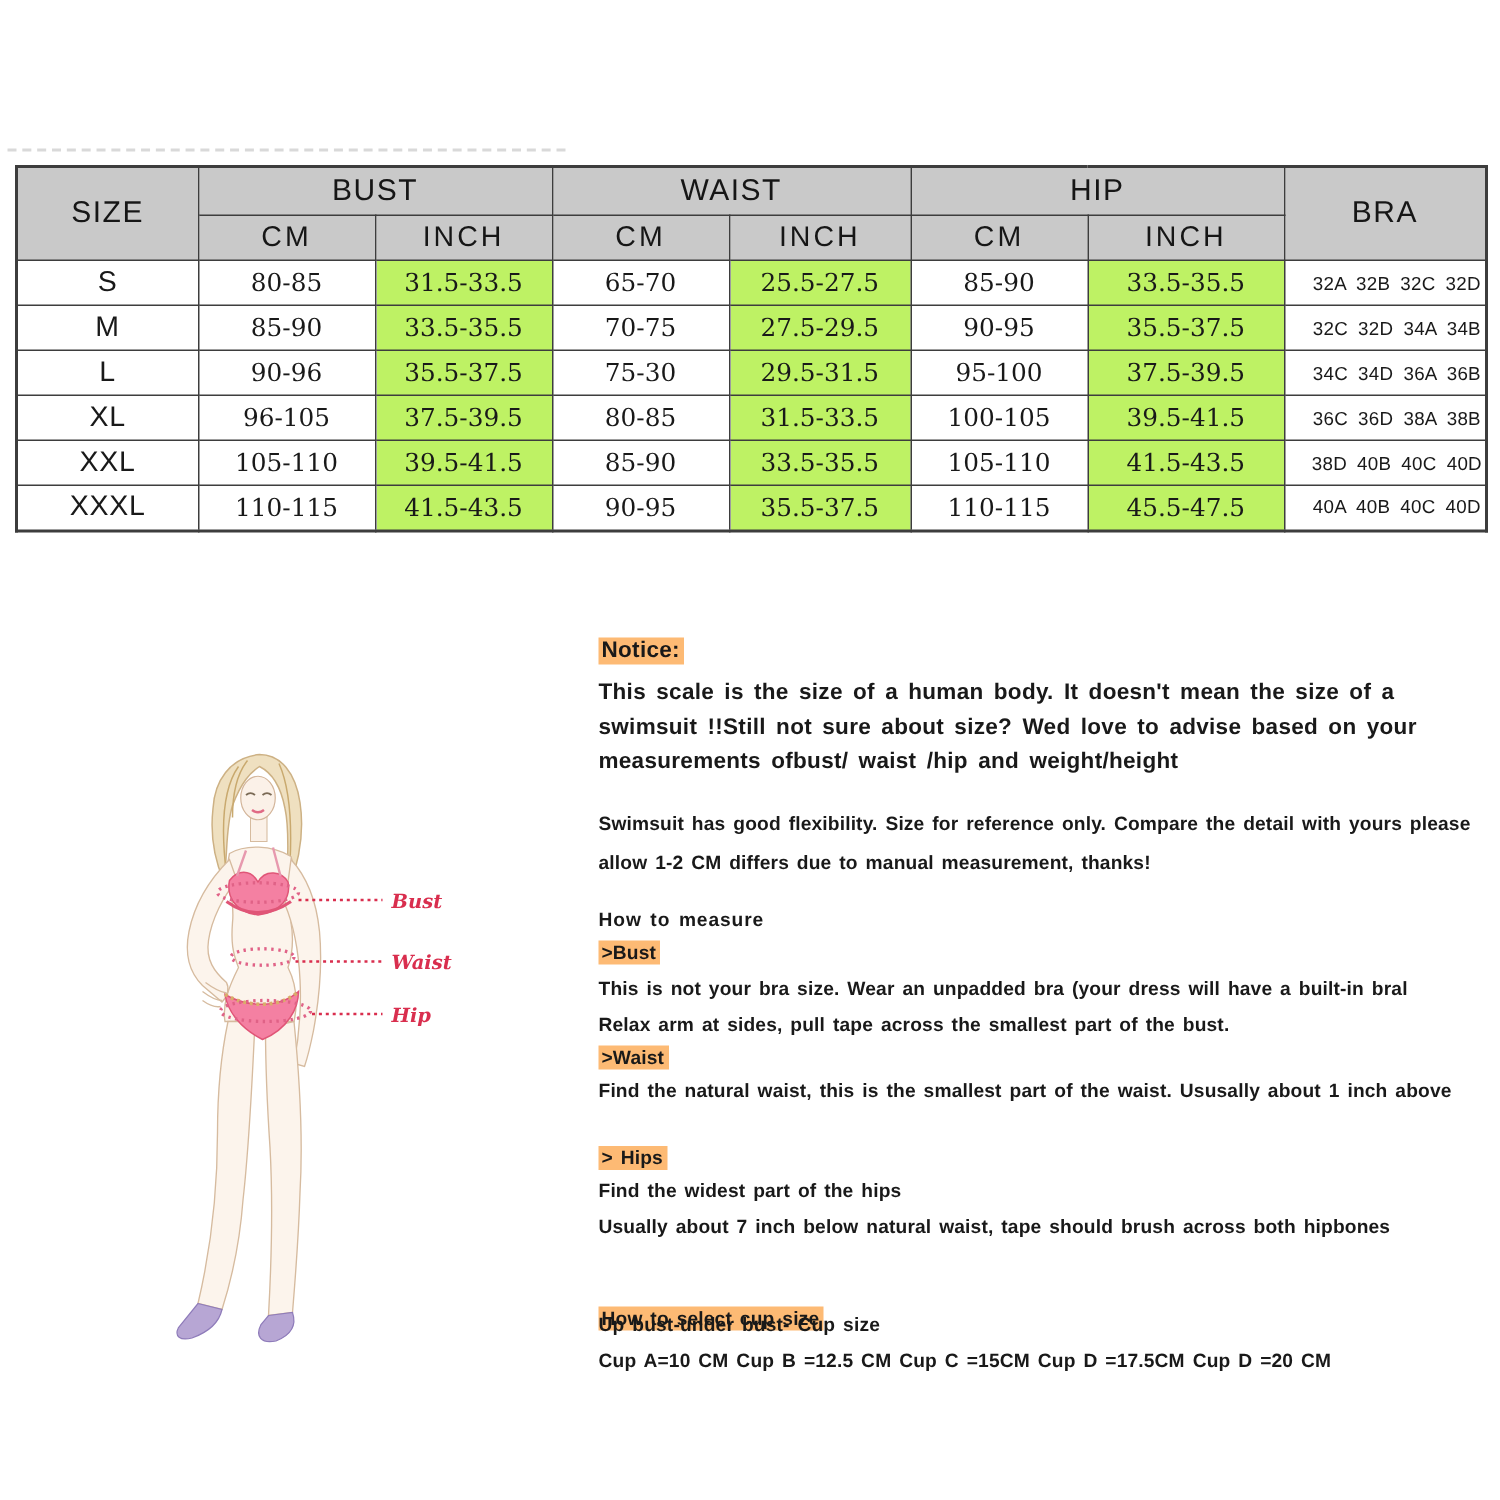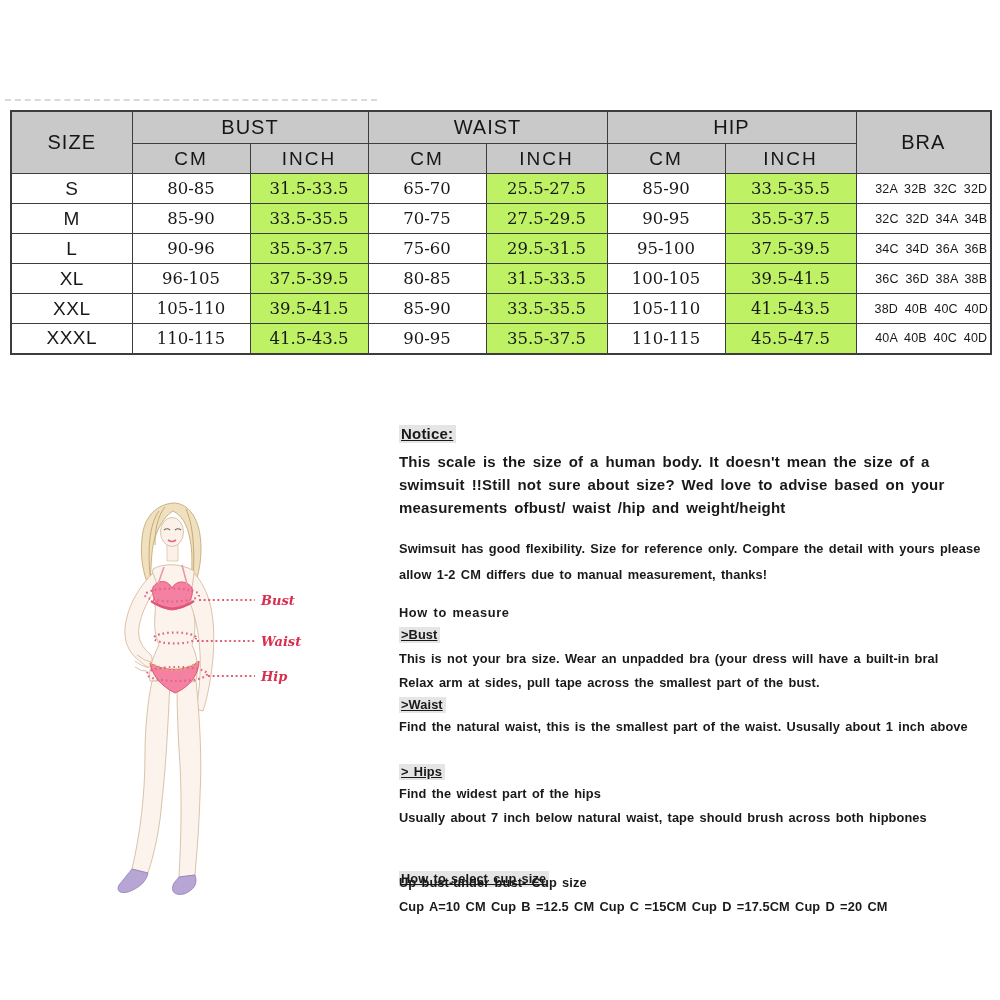--- a/index.html
+++ b/index.html
@@ -28,21 +28,21 @@
   .size-chart td.size-cell { font-size:19px; font-weight:500; letter-spacing:0.5px; }
   .size-chart td.num-cell { font-family:"DejaVu Serif", serif; font-size:16.5px; }
   .size-chart td.inch { background:#bef264; }
   .size-chart td.bra-cell { font-size:12.5px; letter-spacing:0.2px; word-spacing:3px;padding-left:16px; }
 
   
   .text-col { position:absolute; left:399px; top:423px; width:582px; height:500px; }
   .text-col .line { position:absolute; left:0; white-space:nowrap; }
   .t15 { font-size:15px; font-weight:bold; letter-spacing:0.2px; word-spacing:2.5px; }
   .t13 { font-size:12.8px; font-weight:bold; letter-spacing:0.1px; word-spacing:1.6px; }
-  .hl { background:#e5e5e5; padding:0 3px 1px 2px;text-decoration:underline; }
+  .hl { background:#fdba74; padding:0 3px 1px 2px; }
 
   
   svg.figure { position:absolute; left:95px; top:495px; }
   .fig-label { font-family:"DejaVu Serif", serif; font-style:italic; font-weight:bold;
     font-size:13px; fill:#d92e4e; }
 </style>
 </head>
 <body>
 
 <div class="top-dashes"></div>
@@ -93,21 +93,21 @@
         <td class="num-cell">70-75</td>
         <td class="num-cell inch">27.5-29.5</td>
         <td class="num-cell">90-95</td>
         <td class="num-cell inch">35.5-37.5</td>
         <td class="bra-cell">32C 32D 34A 34B</td>
       </tr>
       <tr>
         <td class="size-cell">L</td>
         <td class="num-cell">90-96</td>
         <td class="num-cell inch">35.5-37.5</td>
-        <td class="num-cell">75-60</td>
+        <td class="num-cell">75-30</td>
         <td class="num-cell inch">29.5-31.5</td>
         <td class="num-cell">95-100</td>
         <td class="num-cell inch">37.5-39.5</td>
         <td class="bra-cell">34C 34D 36A 36B</td>
       </tr>
       <tr>
         <td class="size-cell">XL</td>
         <td class="num-cell">96-105</td>
         <td class="num-cell inch">37.5-39.5</td>
         <td class="num-cell">80-85</td>

